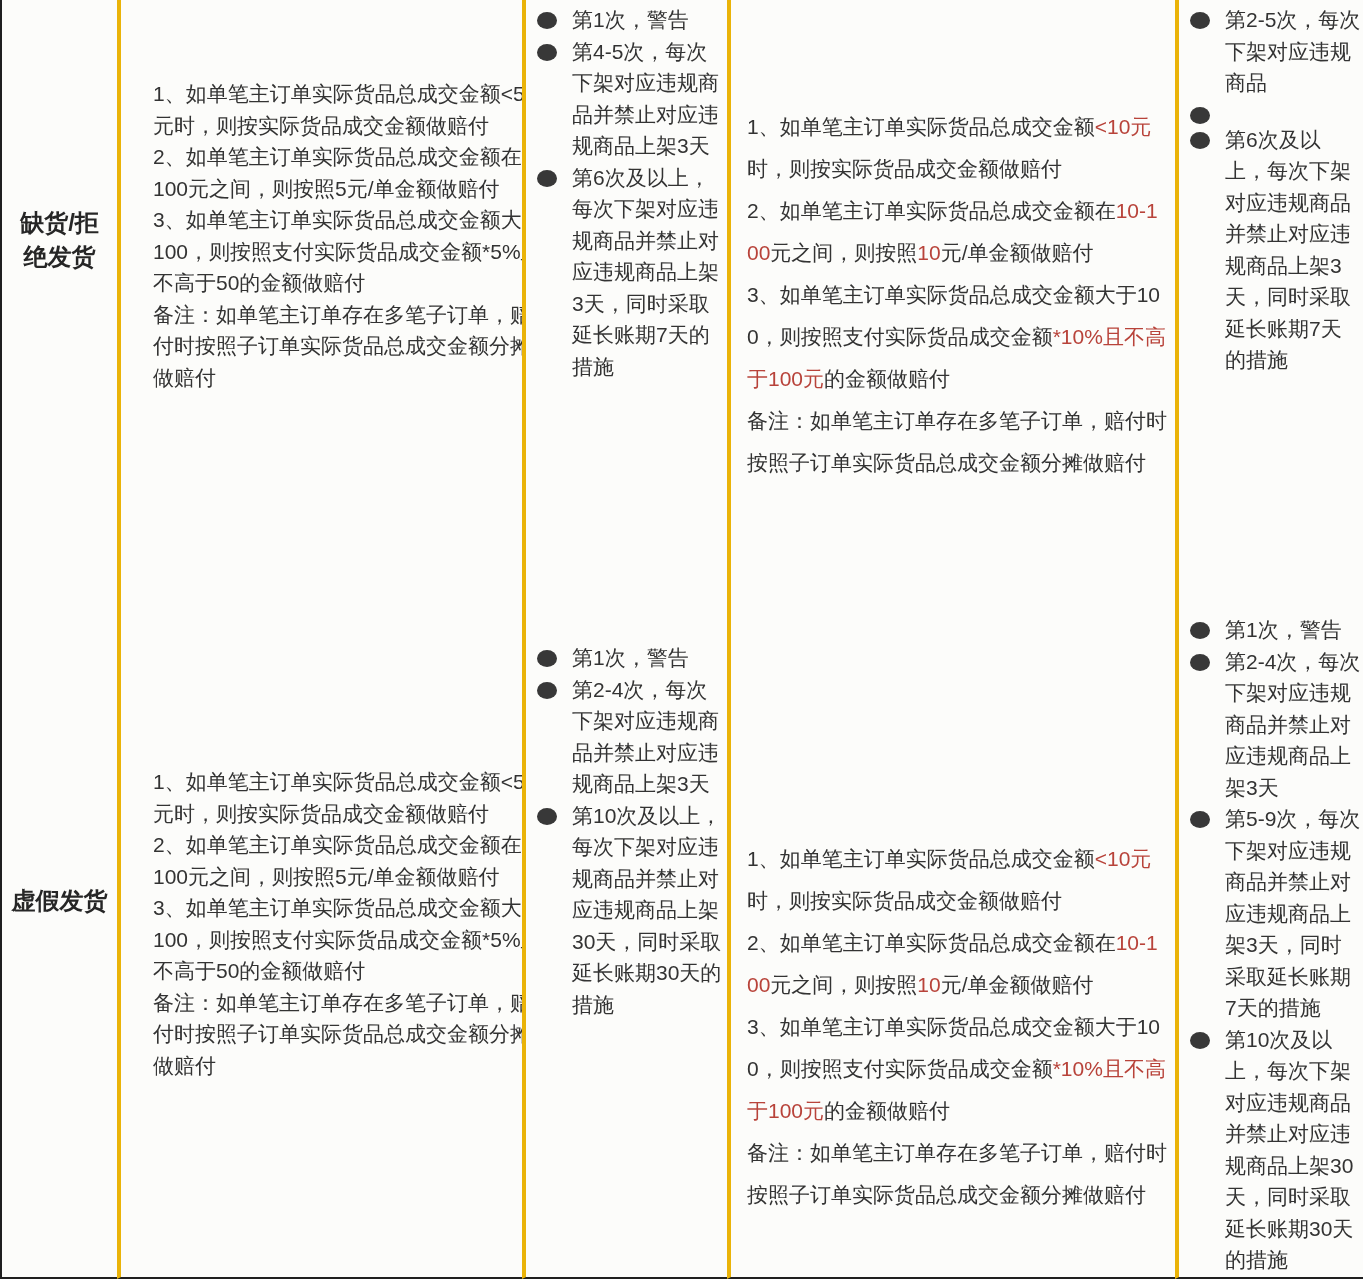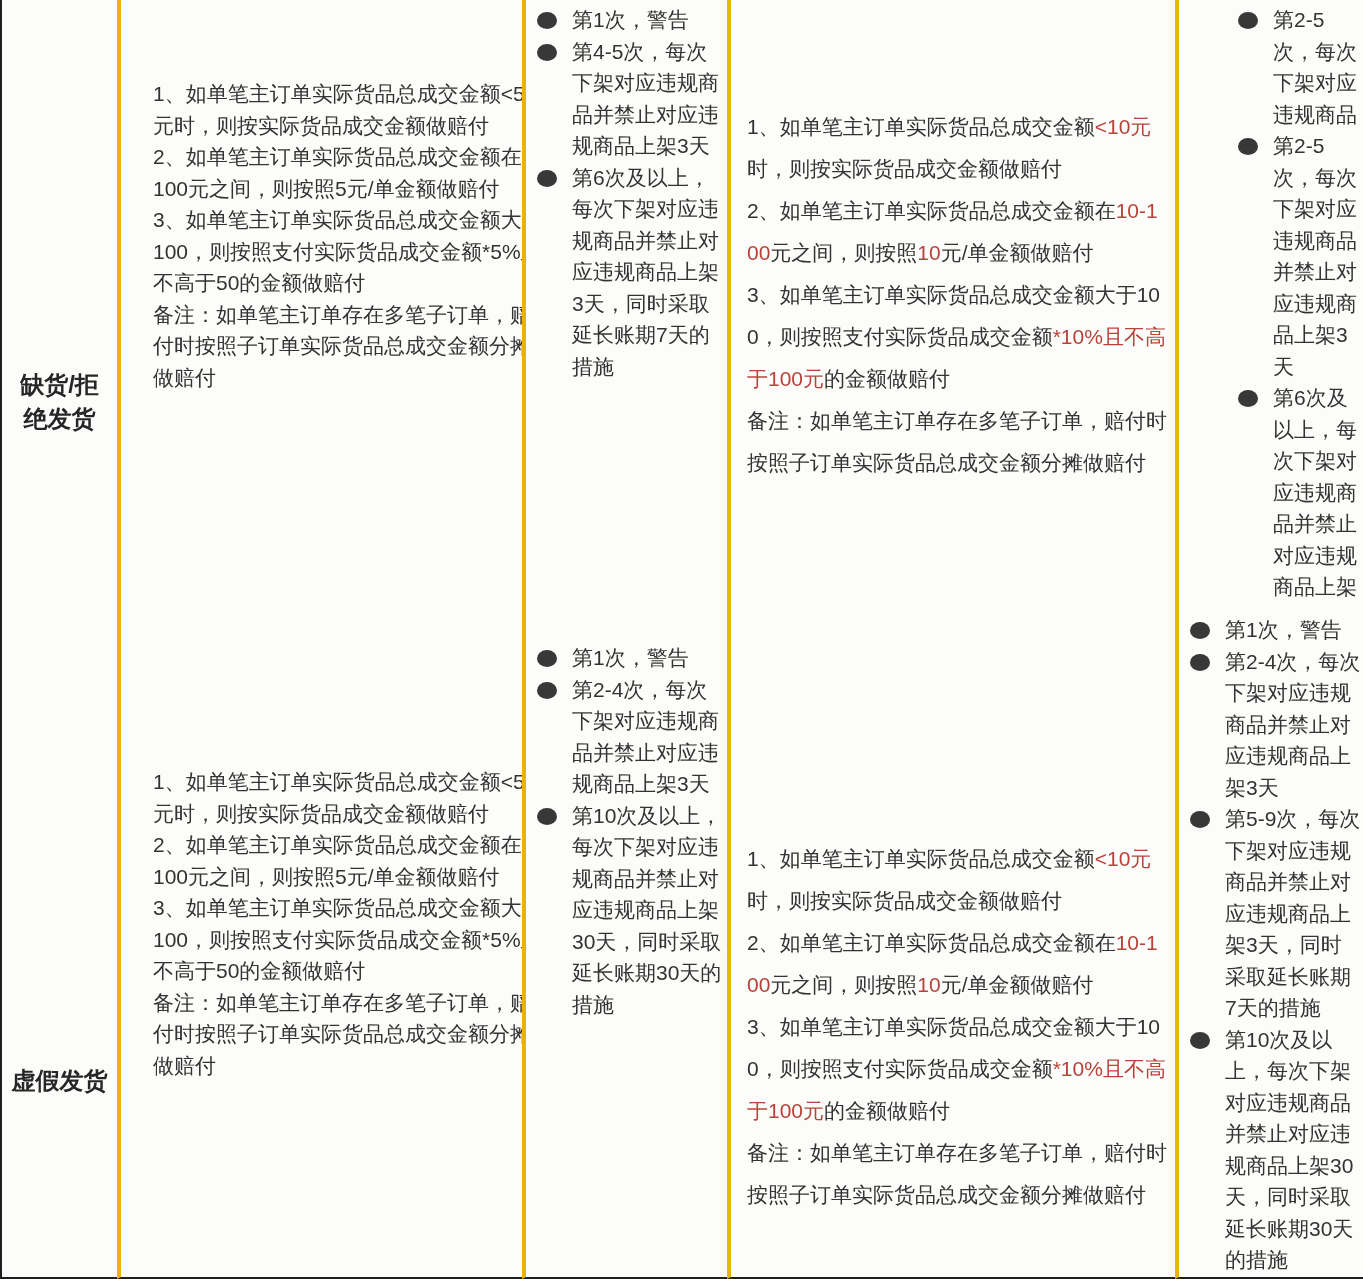--- a/index.html
+++ b/index.html
@@ -17,21 +17,21 @@
     grid-template-columns:115px 405px 205px 448px 188px;
     grid-template-rows:598px 681px;
     width:1363px; height:1279px;
     border-left:2px solid #1f1f1f;
   }
   .cell { overflow:hidden; background:#fcfcfa; }
   .cell.vline { border-left:4px solid #eab308; }
   .cell.hline { border-bottom:2px solid #1f1f1f; }
 
   
-  .label-cell { display:flex; justify-content:center;align-items:center; }
+  .label-cell { display:flex; justify-content:center; }
   .label-text {
     font-size:24px; font-weight:bold; color:#262626;
     line-height:34px; text-align:center;
     width:96px; word-break:break-all;
   }
   .r0 .label-text { margin-top:206px; }
   .r1 .label-text { margin-top:286px; }
 
   
   .text-block { font-size:21px; line-height:31.5px; color:#333333; }
@@ -41,21 +41,21 @@
   .r1.c1 .text-block { margin-top:168px; }
   .r0.c3 .text-block { margin-top:106px; }
   .r1.c3 .text-block { margin-top:240px; }
   .para { word-break:break-all; }
   .red { color:#b8433a; }
 
   
   .list { padding-left:11px; }
   .r0.c2 .list { padding-top:4px; }
   .r1.c2 .list { padding-top:44px; }
-  .r0.c4 .list { padding-top:4px;margin-left:48px; }
+  .r0.c4 .list { padding-top:4px; }
   .r1.c4 .list { padding-top:16px; }
   .bullet-item { display:flex; align-items:flex-start; }
   .dot {
     flex:0 0 auto;
     width:20px; height:17px; border-radius:50%;
     background:#383838; margin:8px 15px 0 0;
   }
   .bullet-text {
     font-size:21px; line-height:31.5px; color:#333333;
     word-break:break-all;
@@ -105,21 +105,20 @@
         </div>
     </div>
     <div class="cell vline r0 c4">
       <div class="list">
           <div class="bullet-item">
             <span class="dot"></span>
             <span class="bullet-text">第2-5次，每次下架对应违规商品</span>
           </div>
           <div class="bullet-item">
             <span class="dot"></span>
-            <span class="bullet-text">第2-5次，每次下架对应违规商品并禁止对应违规商品上架3天</span>
           </div>
           <div class="bullet-item">
             <span class="dot"></span>
             <span class="bullet-text">第6次及以上，每次下架对应违规商品并禁止对应违规商品上架3天，同时采取延长账期7天的措施</span>
           </div>
         </div>
     </div>
 
     <div class="cell hline label-cell r1">
       <div class="label-text">虚假发货</div>

